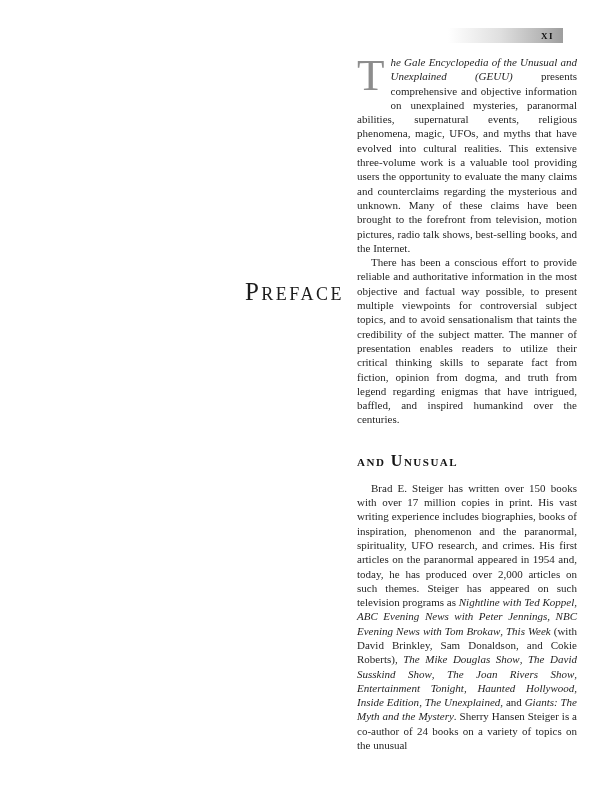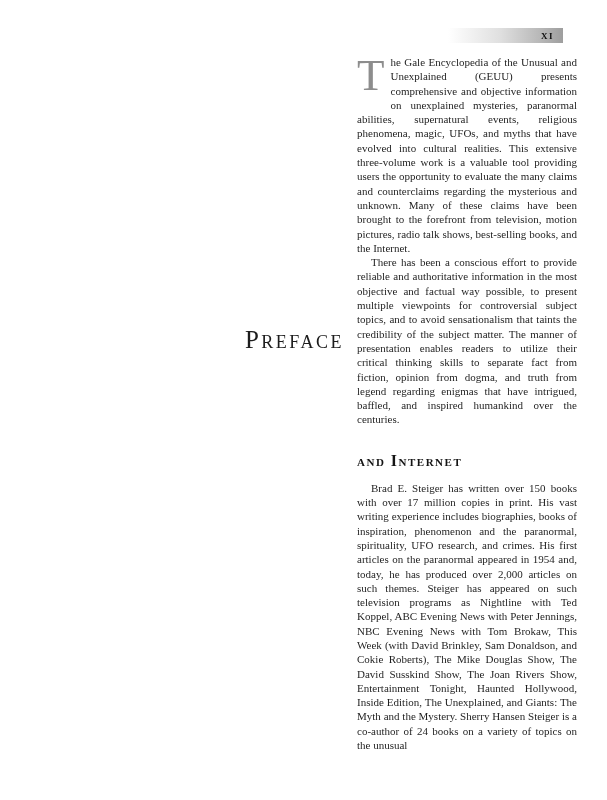--- a/index.html
+++ b/index.html
@@ -44,36 +44,35 @@
     position: absolute;
     top: 279px;
     left: 0;
     width: 344px;
     text-align: right;
     font-variant: small-caps;
     font-size: 25px;
     letter-spacing: 2.5px;
     color: #1d1d1d;
     line-height: 26px;
-    margin-top: 48px;
   }
   
   .article {
     position: absolute;
     left: 357px;
     top: 55px;
     width: 220px;
     font-size: 11px;
     line-height: 14.3px;
     color: #1f1f1f;
     text-align: justify;
   }
   .para { margin: 0; }
   .para.indent { text-indent: 14px; }
-  .italic { }
+  .italic { font-style: italic; }
   .dropcap {
     float: left;
     font-size: 45px;
     line-height: 37px;
     height: 41px;
     padding-right: 6px;
     padding-top: 2px;
     color: #8d8d8d;
   }
   .section-heading {
@@ -103,21 +102,21 @@
 
     <p class="para">
       <span class="dropcap">T</span><span><span class="italic">he Gale Encyclopedia of the Unusual and Unexplained (GEUU)</span><span> presents comprehensive and objective information on unexplained mysteries, paranormal abilities, supernatural events, religious phenomena, magic, UFOs, and myths that have evolved into cultural realities. This extensive three-volume work is a valuable tool providing users the opportunity to evaluate the many claims and counterclaims regarding the mysterious and unknown. Many of these claims have been brought to the forefront from television, motion pictures, radio talk shows, best-selling books, and the Internet.</span></span>
     </p>
 
     <p class="para indent">
       <span><span>There has been a conscious effort to provide reliable and authoritative information in the most objective and factual way possible, to present multiple viewpoints for controversial subject topics, and to avoid sensationalism that taints the credibility of the subject matter. The manner of presentation enables readers to utilize their critical thinking skills to separate fact from fiction, opinion from dogma, and truth from legend regarding enigmas that have intrigued, baffled, and inspired humankind over the centuries.</span></span>
     </p>
 
     <div class="section-heading">
-      <div>and Internet</div>
+      <div>and Unusual</div>
     </div>
 
     <p class="para indent">
       <span><span>Brad E. Steiger has written over 150 books with over 17 million copies in print. His vast writing experience includes biographies, books of inspiration, phenomenon and the paranormal, spirituality, UFO research, and crimes. His first articles on the paranormal appeared in 1954 and, today, he has produced over 2,000 articles on such themes. Steiger has appeared on such television programs as </span><span class="italic">Nightline with Ted Koppel</span><span>, </span><span class="italic">ABC Evening News with Peter Jennings</span><span>, </span><span class="italic">NBC Evening News with Tom Brokaw</span><span>, </span><span class="italic">This Week</span><span> (with David Brinkley, Sam Donaldson, and Cokie Roberts), </span><span class="italic">The Mike Douglas Show</span><span>, </span><span class="italic">The David Susskind Show</span><span>, </span><span class="italic">The Joan Rivers Show</span><span>, </span><span class="italic">Entertainment Tonight</span><span>, </span><span class="italic">Haunted Hollywood</span><span>, </span><span class="italic">Inside Edition</span><span>, </span><span class="italic">The Unexplained</span><span>, and </span><span class="italic">Giants: The Myth and the Mystery</span><span>. Sherry Hansen Steiger is a co-author of 24 books on a variety of topics on the unusual</span></span>
     </p>
 
   </div>
 
 </div>
 

